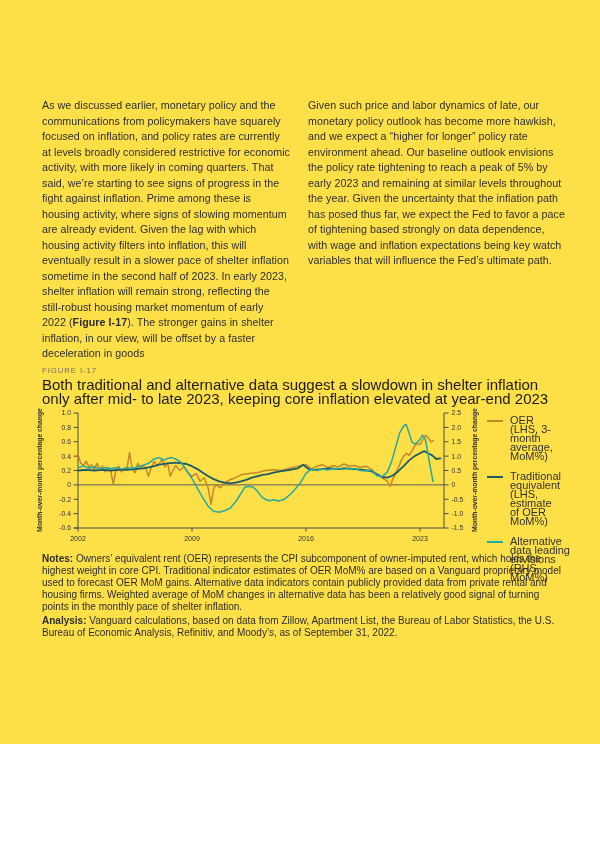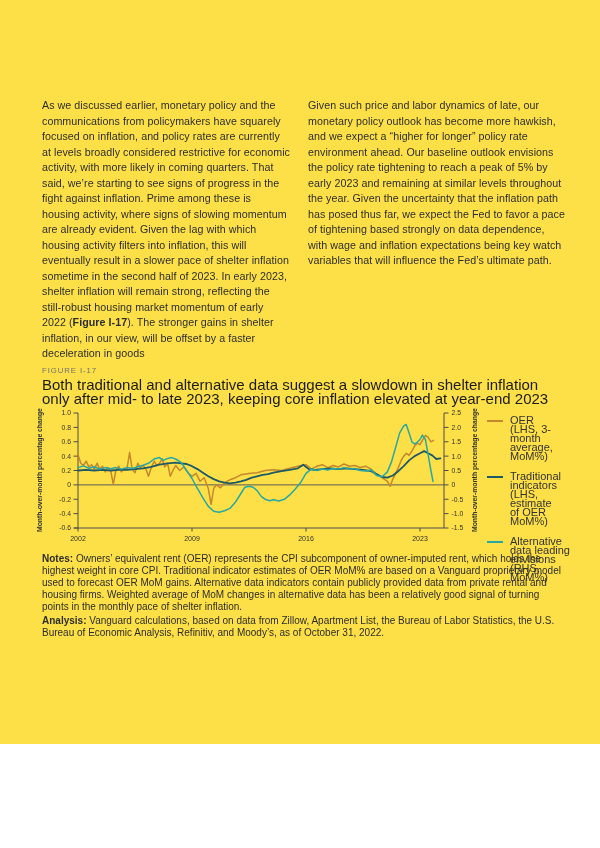--- a/index.html
+++ b/index.html
@@ -128,33 +128,33 @@
     <div class="legend-item">
       <span class="swatch" style="background: rgb(197, 135, 43);"></span>
       <span class="legend-label">OER
 (LHS, 3-month
 average,
 MoM%)</span>
     </div>
     <div class="legend-item">
       <span class="swatch" style="background: rgb(29, 90, 102);"></span>
       <span class="legend-label">Traditional
-indicators
+equivalent
 (LHS, estimate
 of OER MoM%)</span>
     </div>
     <div class="legend-item">
       <span class="swatch" style="background: rgb(39, 168, 162);"></span>
       <span class="legend-label">Alternative
 data leading
 envisions
 (RHS, MoM%)</span>
     </div>
   </div>
 
   <div class="notes">
     <p><span class="bold-inline">Notes:</span><span> Owners’ equivalent rent (OER) represents the CPI subcomponent of owner-imputed rent, which holds the highest weight in core CPI. Traditional indicator estimates of OER MoM% are based on a Vanguard proprietary model used to forecast OER MoM gains. Alternative data indicators contain publicly provided data from private rental and housing firms. Weighted average of MoM changes in alternative data has been a relatively good signal of turning points in the monthly pace of shelter inflation.</span></p>
-    <p><span class="bold-inline">Analysis:</span><span> Vanguard calculations, based on data from Zillow, Apartment List, the Bureau of Labor Statistics, the U.S. Bureau of Economic Analysis, Refinitiv, and Moody’s, as of October 31, 2022.</span></p>
+    <p><span class="bold-inline">Analysis:</span><span> Vanguard calculations, based on data from Zillow, Apartment List, the Bureau of Labor Statistics, the U.S. Bureau of Economic Analysis, Refinitiv, and Moody’s, as of September 31, 2022.</span></p>
   </div>
 
   <div class="pageno">22</div>
 
 </div>
 
 </body></html>

